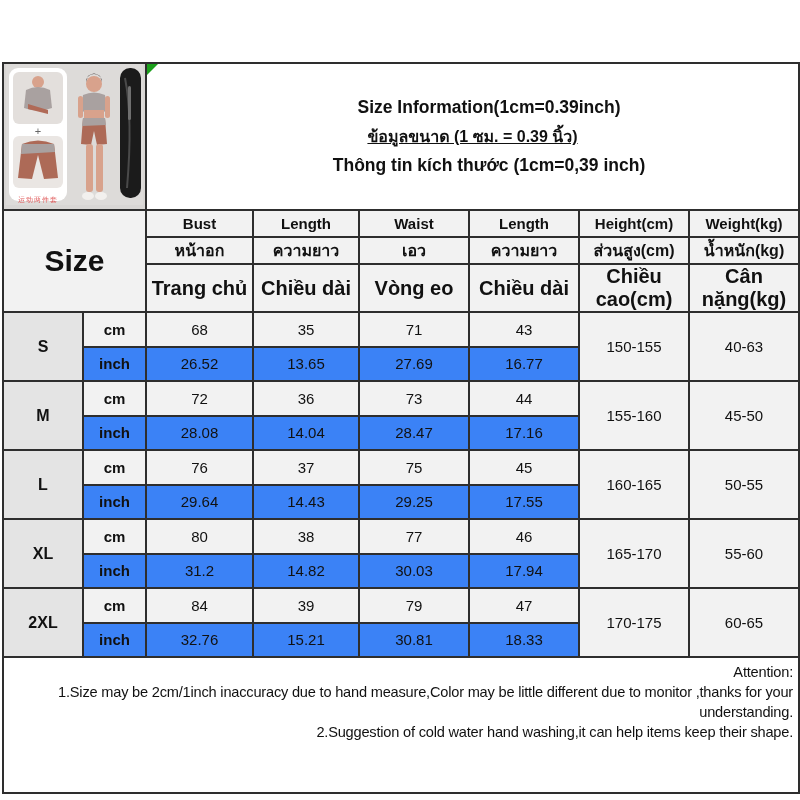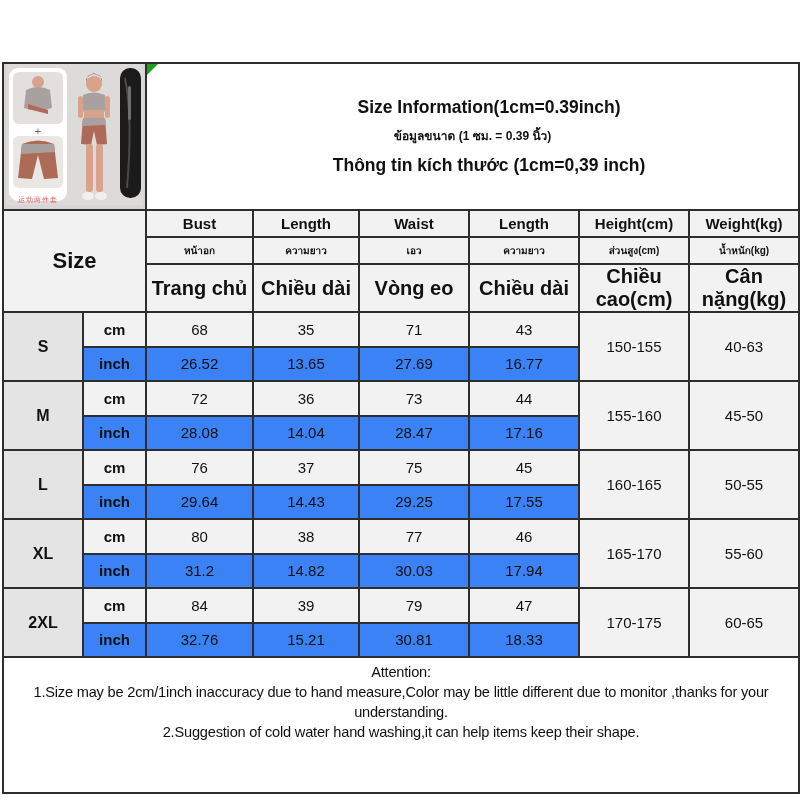--- a/index.html
+++ b/index.html
@@ -10,36 +10,36 @@
   
   .row-media td{height:145px;}
   .cell-media{background:#d8d6d4;position:relative;padding:0;}
   .preview{position:relative;width:100%;height:145px;}
   .preview svg{position:absolute;top:0;left:0;}
   .thumb-caption{position:absolute;left:7px;bottom:6px;width:54px;text-align:center;color:#e05a5a;font-size:7px;line-height:1;letter-spacing:1px;}
   .thumb-plus{position:absolute;left:7px;top:62px;width:54px;text-align:center;color:#666;font-size:11px;line-height:1;}
   .cell-title{background:#fff;position:relative;}
   .corner{position:absolute;top:0;left:0;width:0;height:0;border-top:11px solid #1ca01c;border-right:11px solid transparent;}
   .title-en,.title-vi{font-size:17.5px;font-weight:bold;line-height:29px;margin-left:33px;}
-  .title-th{font-size:12px;font-weight:bold;line-height:29px;}
+  .title-th{font-size:16px;font-weight:bold;line-height:29px;text-decoration:underline;}
   
   .hdr td{height:25px;background:#f2f2f2;font-weight:bold;}
   .hdr .en{font-size:15px;margin-top:12px;}
-  .hdr .th{font-size:10px;}
+  .hdr .th{font-size:16px;}
   .hdr .vi{font-size:20px;}
-  .size-hd{background:#e4e4e4;font-size:22px;font-weight:bold;}
+  .size-hd{background:#e4e4e4;font-size:30px;font-weight:bold;}
   
   .r-cm td,.r-inch td{height:32.5px;font-size:15px;font-weight:400;}
   .r-cm td{background:#f2f2f2;margin-top:29px;}
   .r-inch td{background:#3b82f6;}
   .size-lbl{background:#e4e4e4 !important;font-weight:bold !important;font-size:16px !important;}
   .unit{font-weight:bold !important;font-size:15px !important;}
   .range{background:#f2f2f2 !important;}
   
-  .attention{height:126px;background:#fff;text-align:center;vertical-align:top;padding:4px 5px;}
+  .attention{height:126px;background:#fff;text-align:right;vertical-align:top;padding:4px 5px;}
   .attention div{font-size:14.6px;line-height:20px;font-weight:400;letter-spacing:-0.2px;}
 </style>
 </head>
 <body>
 
 <div class="sheet">
 <table>
   <colgroup>
     <col style="width:80px">
         <col style="width:63px">

